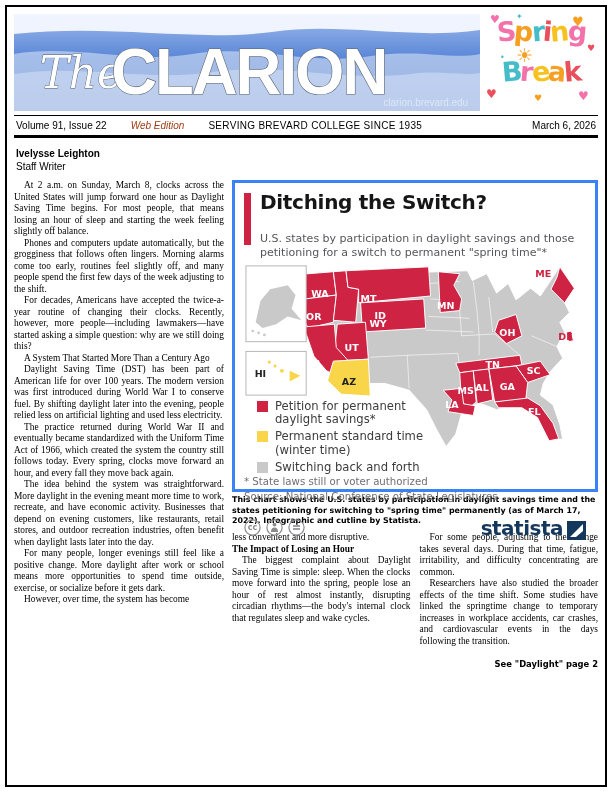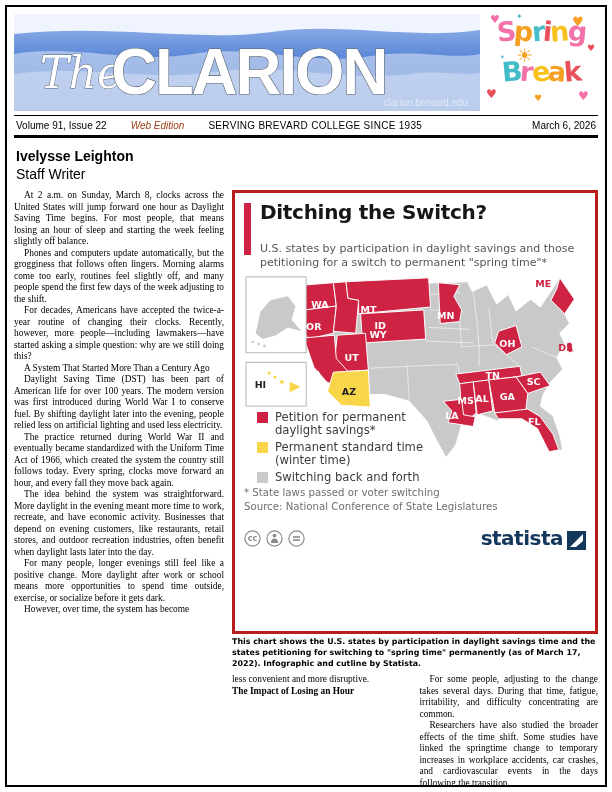--- a/index.html
+++ b/index.html
@@ -23,35 +23,35 @@
 
   
   .info-bar{display:flex;align-items:baseline;gap:24px;border-top:1.5px solid #000;margin-top:2px;padding:4px 2px 3px 2px;font-size:10px;}
   .edition{font-weight:normal;font-style:italic;color:var(--edition);}
   .tagline{letter-spacing:.3px;}
   .info-spacer{flex:1;}
   .thick-rule{height:3px;background:#000;margin-top:1px;}
 
   
   .headline{margin:10px 0 0 0;font-size:33px;font-weight:bold;line-height:1.12;letter-spacing:-1.5px;}
-  .byline{margin:9px 0 7px 2px;font-size:14px;line-height:1.3;}
+  .byline{margin:9px 0 7px 2px;font-size:10px;line-height:1.3;}
   .byline .name{font-weight:bold;}
 
   
   .content{display:flex;gap:8px;align-items:flex-start;}
   .col1{width:210px;flex:none;}
   .right{flex:1;min-width:0;}
   .body-text p{margin:0;text-indent:10px;text-align:justify;
                font-family:"Liberation Serif",serif;font-size:9.4px;line-height:11.5px;}
   .body-text p.noindent{text-indent:0;}
   .body-text p.bold{font-weight:bold;}
   .see-line{text-align:right;font-family:"DejaVu Sans",sans-serif;font-weight:bold;font-size:8.4px;margin-top:12px;}
 
   
-  .infographic{border:3px solid #b91c1c;height:444px;box-sizing:border-box;padding:8px 9px 6px 9px;
+  .infographic{border:3px solid #3b82f6;height:312px;box-sizing:border-box;padding:8px 9px 6px 9px;
                position:relative;background:#fff;font-family:"DejaVu Sans","Liberation Sans",sans-serif;}
   .ig-header{display:flex;gap:9px;}
   .ig-accent{width:7px;height:52px;background:var(--red);flex:none;margin-top:2px;}
   .ig-title{font-size:20px;font-weight:bold;color:#161616;letter-spacing:-.3px;line-height:1.1;}
   .ig-subtitle{font-size:11px;color:#55565a;line-height:1.24;margin-top:19px;}
   .ig-map{position:relative;height:206px;margin-top:3px;}
   .ig-map svg{position:absolute;inset:0;width:100%;height:100%;}
   .map-label{position:absolute;transform:translate(-50%,-50%);font-size:9.5px;font-weight:bold;white-space:nowrap;}
   .ig-legend{position:absolute;left:13px;top:138px;display:flex;flex-direction:column;gap:4px;width:175px;}
   .legend-item{display:flex;gap:7px;font-size:11.6px;color:#3c3c3e;line-height:1.13;}
@@ -236,21 +236,21 @@
                 <span>Permanent standard time (winter time)</span>
               </div>
               <div class="legend-item">
                 <span class="legend-swatch" style="background: rgb(201, 201, 202);"></span>
                 <span>Switching back and forth</span>
               </div>
             </div>
         </div>
 
         <div class="ig-foot">
-          <div>* State laws passed or voter switching</div>
+          <div>* State laws still or voter authorized</div>
           <div>Source: National Conference of State Legislatures</div>
         </div>
 
         <div class="ig-bottom">
           <div class="cc-icons">
             <svg width="17" height="17" viewBox="0 0 17 17">
               <circle cx="8.5" cy="8.5" r="7.6" fill="none" stroke="#8a8b8e" stroke-width="1.2"></circle>
               <text x="8.5" y="11.4" text-anchor="middle" font-size="8" font-family="DejaVu Sans, sans-serif" fill="#8a8b8e" font-weight="bold">cc</text>
             </svg>
             <svg width="17" height="17" viewBox="0 0 17 17">
@@ -274,20 +274,21 @@
           </div>
         </div>
       </div>
 
       <div class="caption">This chart shows the U.S. states by participation in daylight savings time and the states petitioning for switching to "spring time" permanently (as of March 17, 2022). Infographic and cutline by Statista.</div>
 
       <div class="lower body-text">
         <div class="col">
           <p class="noindent">less convenient and more disruptive.</p>
           <p class="noindent bold">The Impact of Losing an Hour</p>
+          <p>The biggest complaint about Daylight Saving Time is simple: sleep. When the clocks move forward into the spring, people lose an hour of rest almost instantly, disrupting circadian rhythms—the body's internal clock that regulates sleep and wake cycles.</p>
         </div>
         <div class="col">
           <p>For some people, adjusting to the change takes several days. During that time, fatigue, irritability, and difficulty concentrating are common.</p>
           <p>Researchers have also studied the broader effects of the time shift. Some studies have linked the springtime change to temporary increases in workplace accidents, car crashes, and cardiovascular events in the days following the transition.</p>
           <div class="see-line">See "Daylight" page 2</div>
         </div>
       </div>
 
     </div>
   </div>

